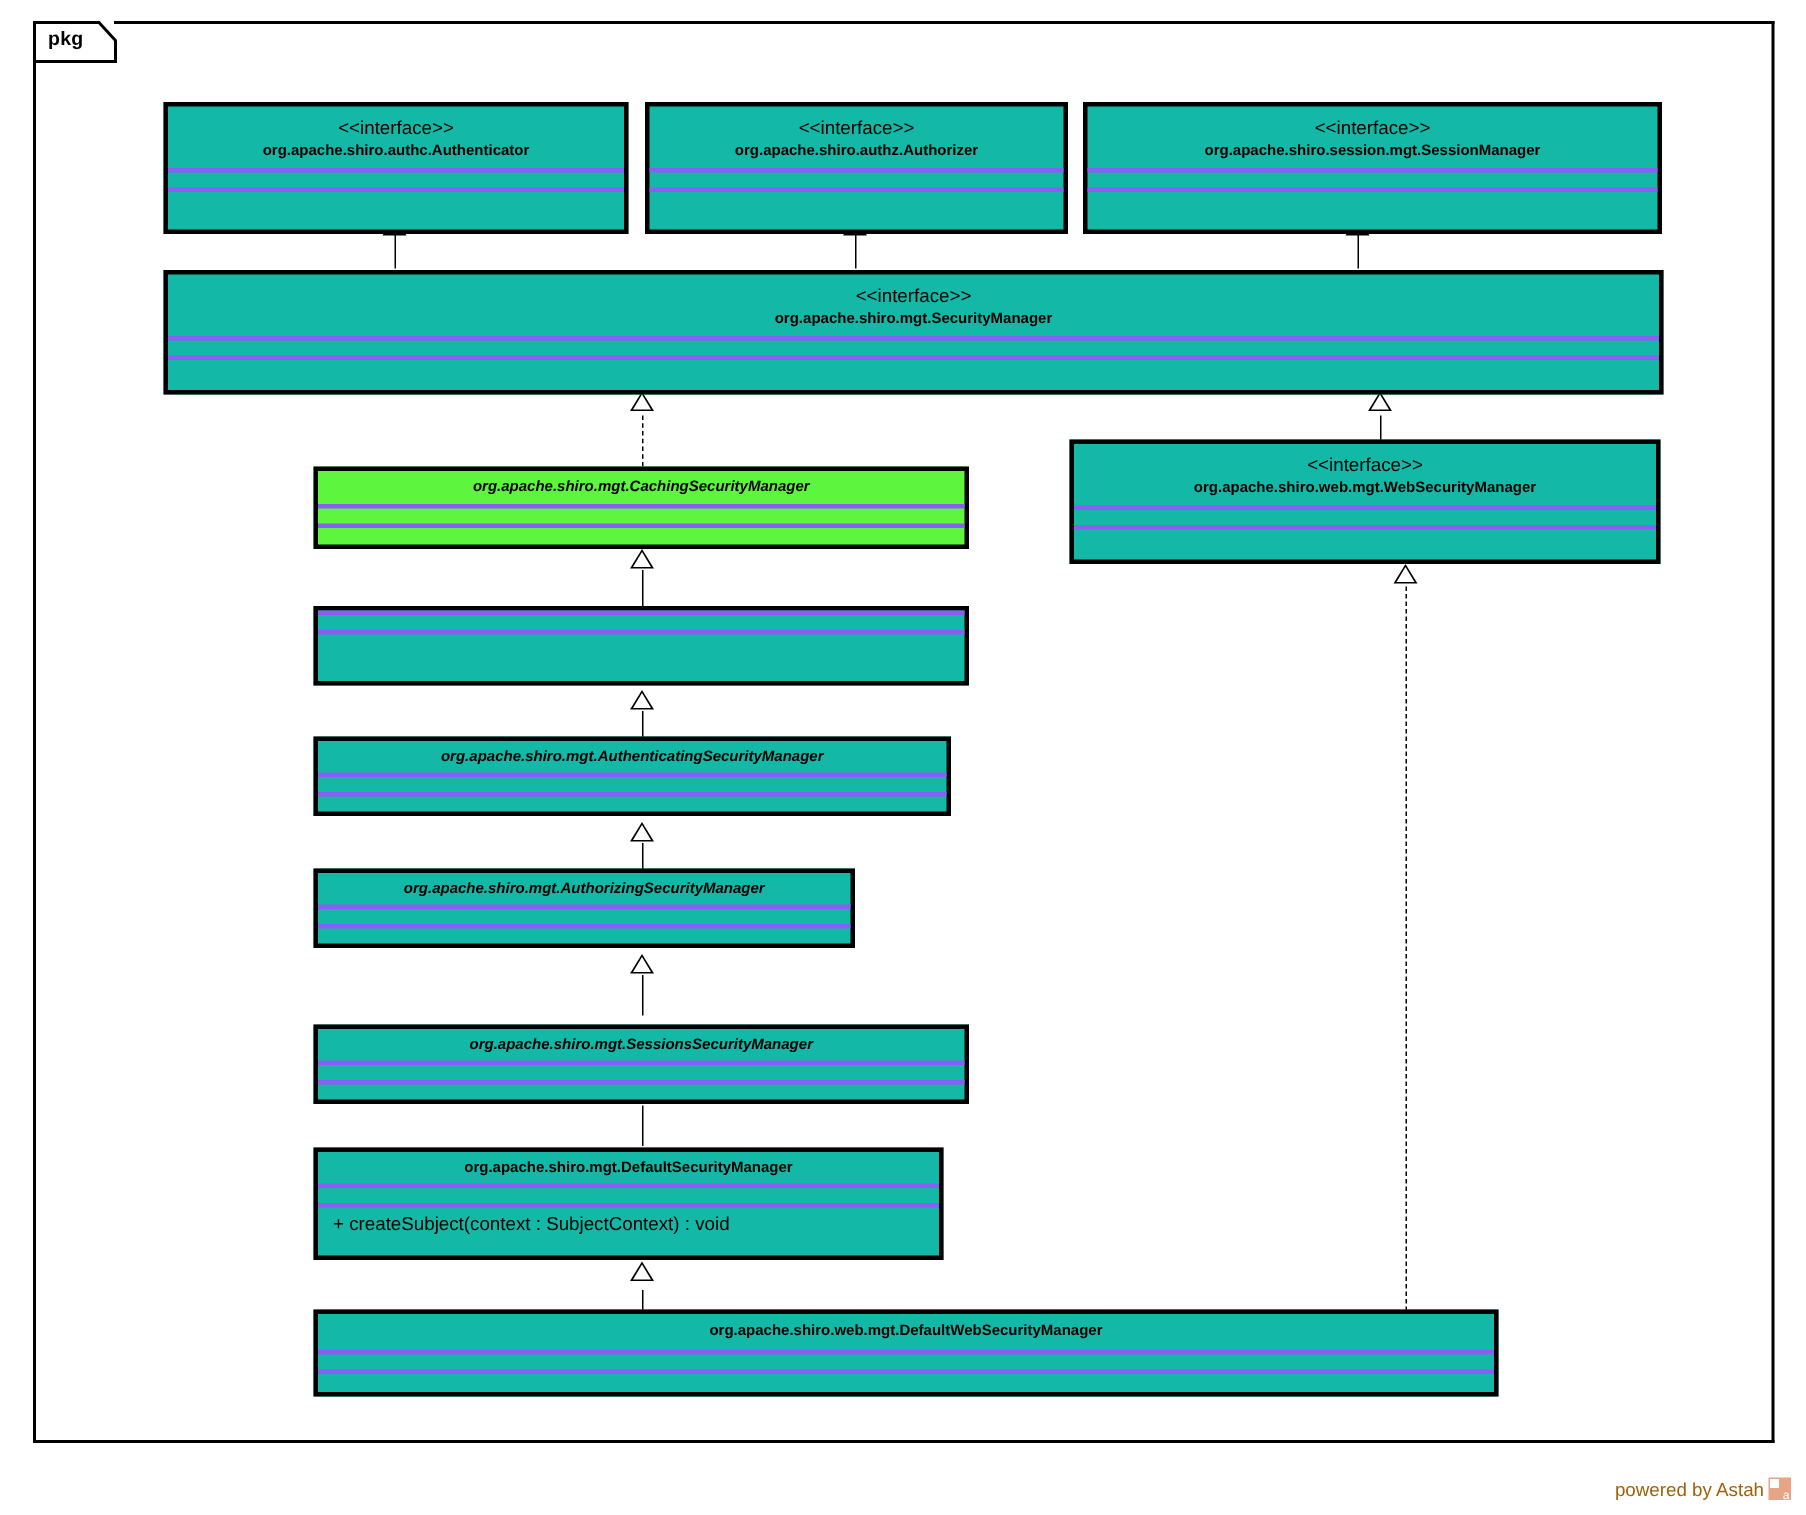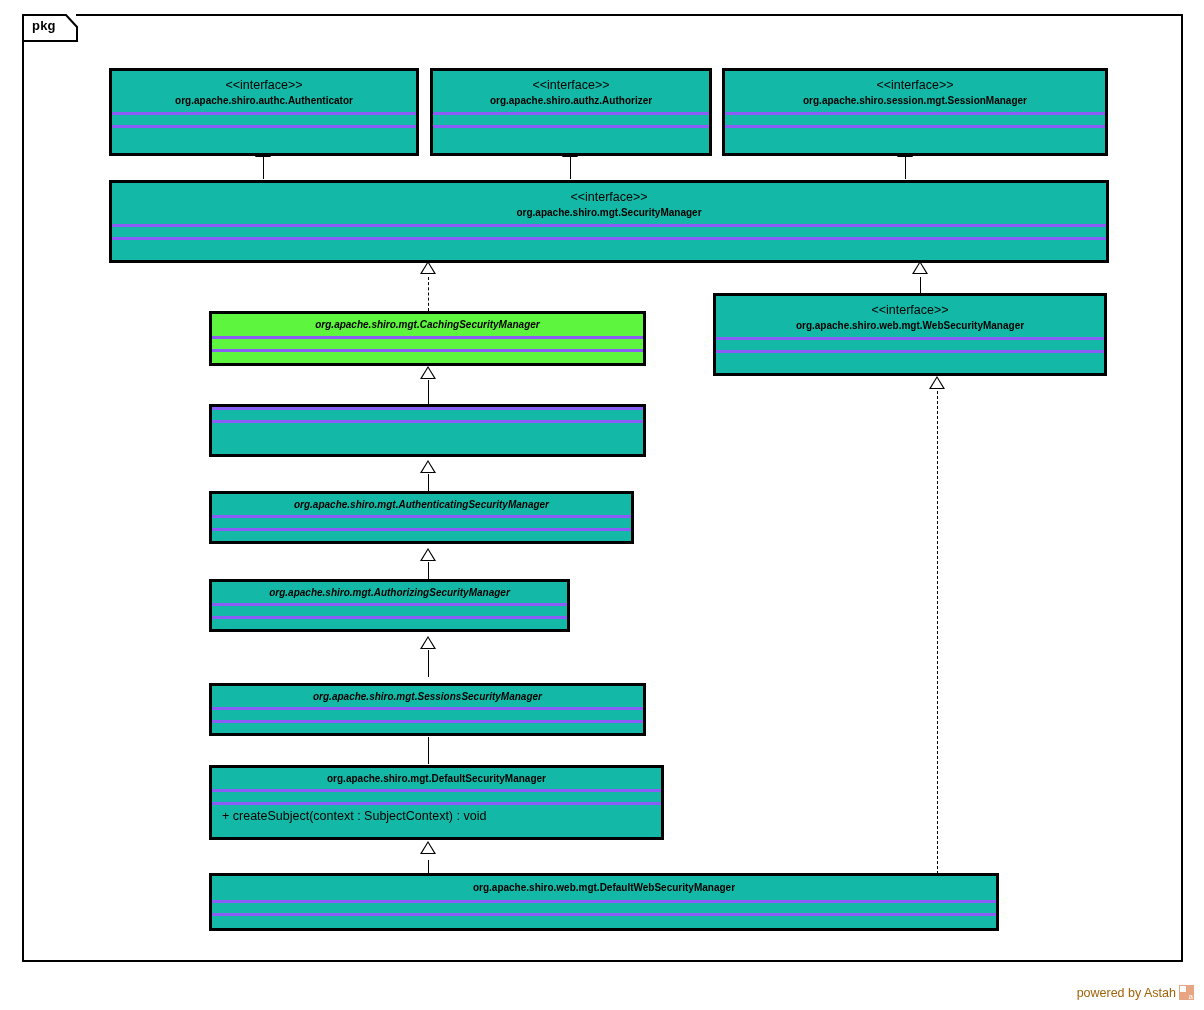--- a/index.html
+++ b/index.html
@@ -291,21 +291,21 @@
   </div>
 
   <div class="uml-box" style="left:209px; top:667px; width:437px; height:53px;margin-top:16px;">
     <div class="uml-head" style="padding-top:4px;padding-bottom:3px;">
       <span class="cls-name abstract">org.apache.shiro.mgt.SessionsSecurityManager</span>
     </div>
     <div class="compartment"></div>
     <div class="compartment"></div>
   </div>
 
-  <div class="uml-box" style="left:209px; top:765px; width:455px; height:75px;">
+  <div class="uml-box" style="left:209px; top:765px; width:420px; height:75px;">
     <div class="uml-head" style="padding-top:4px;padding-bottom:3px;">
       <span class="cls-name">org.apache.shiro.mgt.DefaultSecurityManager</span>
     </div>
     <div class="compartment"></div>
     <div class="compartment ops">
       <span>+ createSubject(context : SubjectContext) : void</span>
     </div>
   </div>
 
   <div class="uml-box" style="left:209px; top:873px; width:790px; height:58px;">

